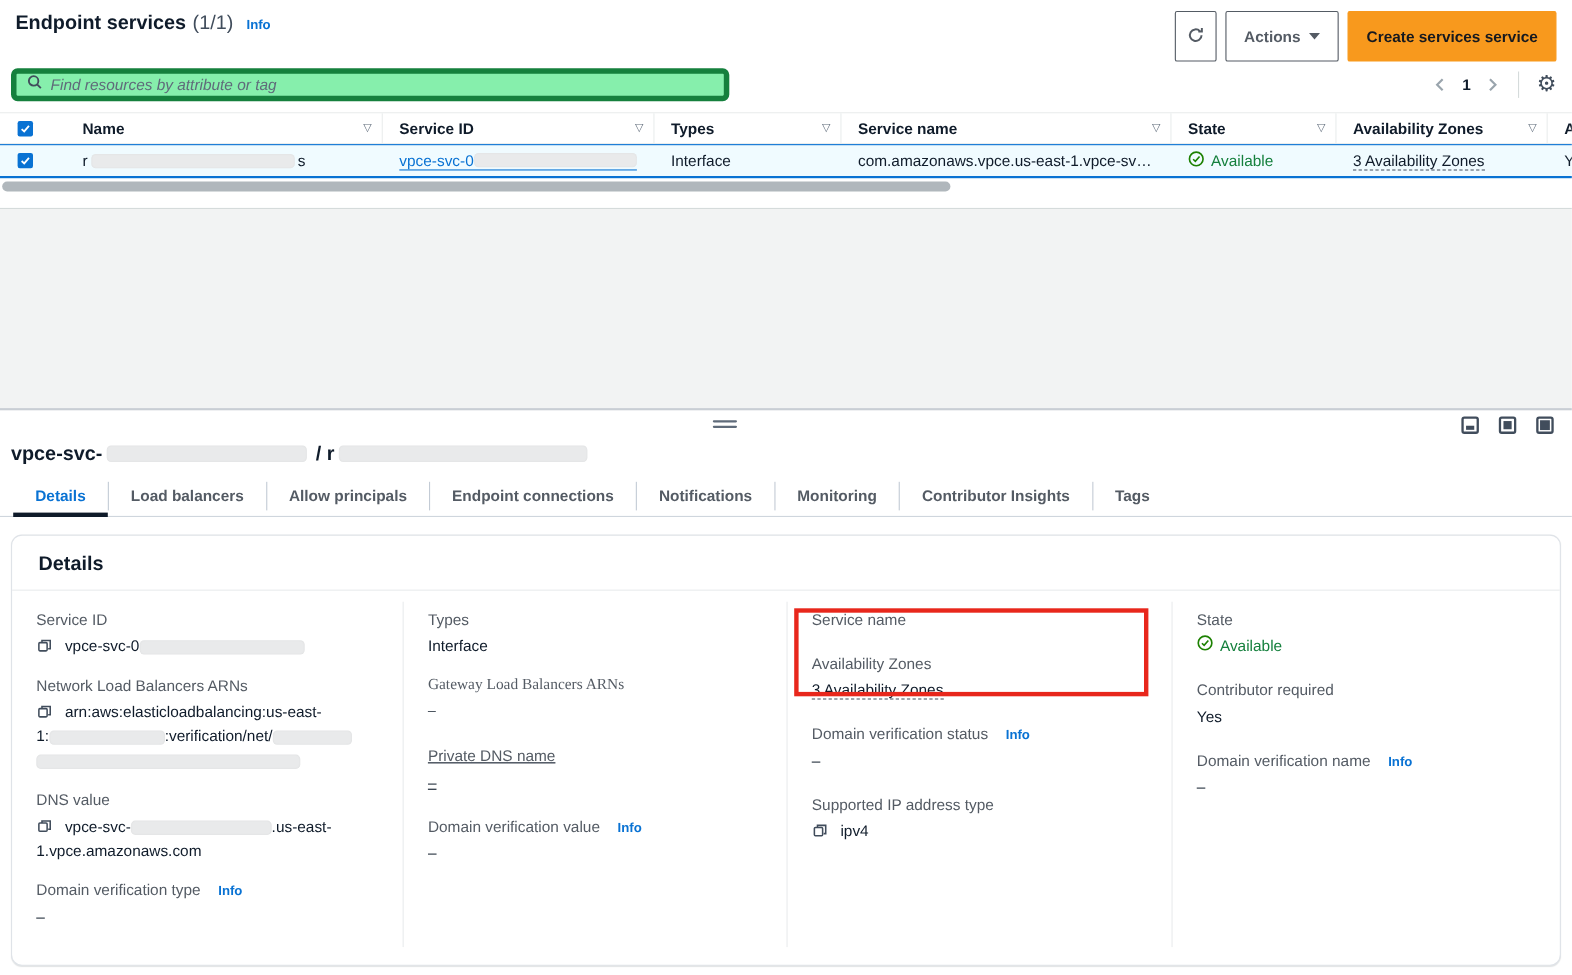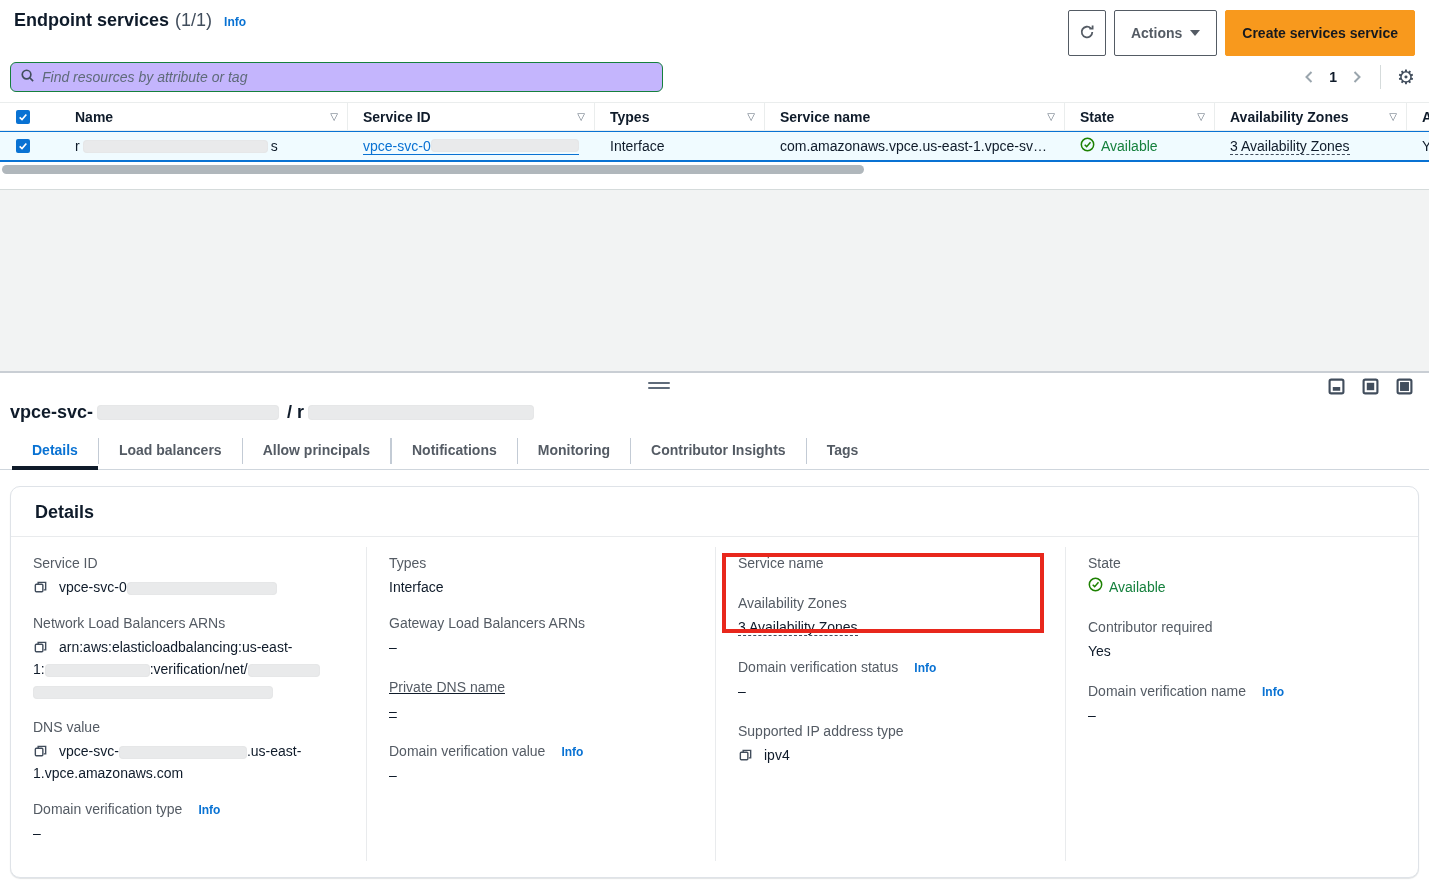--- a/index.html
+++ b/index.html
@@ -13,21 +13,21 @@
   .title-count { font-weight:400; color:#414d5c; font-size:18px; }
   .info-link { color:#0972d3; font-size:12px; font-weight:700; text-decoration:none; cursor:pointer; margin-left:6px; }
   .btn-row { display:flex; gap:8px; }
   .btn { height:46px; border:1px solid #545b64; border-radius:2px; background:#fff; color:#545b64; font-weight:700; font-size:14px; display:inline-flex; align-items:center; justify-content:center; gap:8px; padding:0 16px; cursor:pointer; font-family:inherit; }
   .btn-icon { width:38px; padding:0; }
   .btn-primary { background:#f8991d; border-color:#f8991d; color:#16191f; }
   .caret-down { width:0; height:0; border-left:5px solid transparent; border-right:5px solid transparent; border-top:6px solid #545b64; display:inline-block; }
 
   
   .search-row { display:flex; justify-content:space-between; align-items:center; padding:4px 14px 10px 10px; background:#fff; }
-  .search-box { width:653px; height:30px; border:1px solid #15803d; border-radius:6px; display:flex; align-items:center; gap:7px; padding:0 9px; background:#c4b5fd; }
+  .search-box { width:653px; height:30px; border:5px solid #15803d; border-radius:6px; display:flex; align-items:center; gap:7px; padding:0 9px; background:#86efac; }
   .search-box input { border:none; outline:none; flex:1; font-size:14px; font-style:italic; color:#414d5c; background:transparent; font-family:inherit; }
   .search-box input::placeholder { color:#5f6b7a; font-style:italic; }
   .pager { display:flex; align-items:center; gap:12px; }
   .page-num { font-weight:700; font-size:14px; color:#0f1b2a; }
   .chev { background:none; border:none; cursor:pointer; display:flex; align-items:center; padding:2px; }
   .pager-sep { width:1px; height:24px; background:#d5dbdb; margin:0 4px; }
   .gear { background:none; border:none; cursor:pointer; font-size:20px; color:#414d5c; line-height:1; }
 
   
   .thead { display:flex; align-items:center; height:29px; border-top:1px solid #eaeded; border-bottom:1px solid #eaeded; font-weight:700; font-size:14px; background:#fff; }
@@ -261,20 +261,21 @@
         <span class="redact" style="width:226px;"></span>
     </div>
 
     <div class="tabs">
       <button class="tab active">Details</button>
       <span class="tab-sep"></span>
       <button class="tab">Load balancers</button>
       <span class="tab-sep"></span>
       <button class="tab">Allow principals</button>
       <span class="tab-sep"></span>
+      <button class="tab">Endpoint connections</button>
       <span class="tab-sep"></span>
       <button class="tab">Notifications</button>
       <span class="tab-sep"></span>
       <button class="tab">Monitoring</button>
       <span class="tab-sep"></span>
       <button class="tab">Contributor Insights</button>
       <span class="tab-sep"></span>
       <button class="tab">Tags</button>
     </div>
 
@@ -326,21 +327,21 @@
               </div>
             <div class="fvalue">–</div>
           </div>
         </div>
 
         <div class="dcol dcol-2">
           <div class="field">
             <div class="flabel">Types</div>
             <div class="fvalue">Interface</div>
           </div>
-          <div class="field" style="">
+          <div class="field" style="font-family:Liberation Serif, serif;">
             <div class="flabel">Gateway Load Balancers ARNs</div>
             <div class="fvalue">–</div>
           </div>
           <div class="field" style="margin-top:21px;text-decoration:underline;">
             <div class="flabel">Private DNS name</div>
             <div class="fvalue">–</div>
           </div>
           <div class="field" style="margin-top:21px;">
             <div class="flabel">
                 <span>Domain verification value</span>

